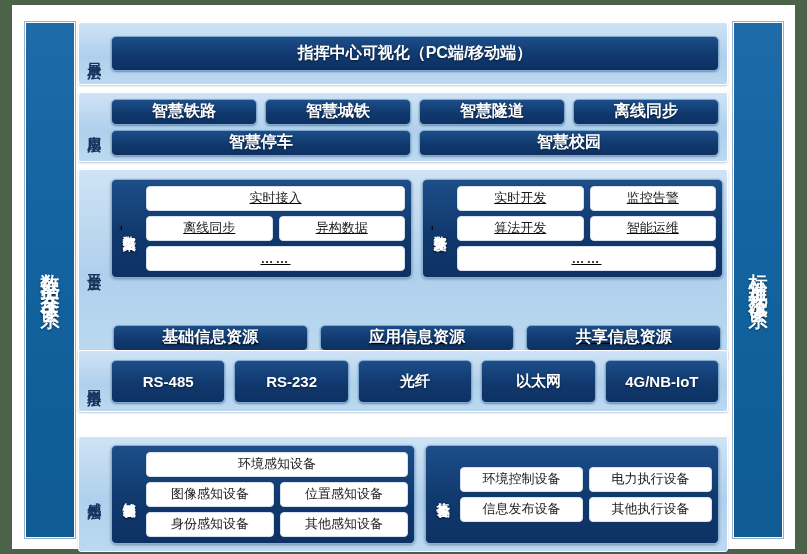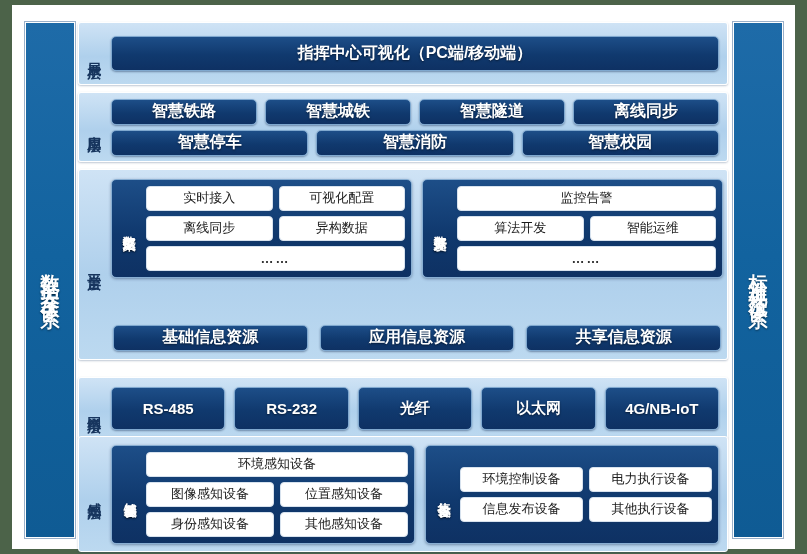--- a/index.html
+++ b/index.html
@@ -115,21 +115,21 @@
   
   #layer-display { top: 0; height: 63px; }
   #layer-display .chip { height: 35px; font-size: 16px; }
 
   
   #layer-app { top: 70px; height: 70px; }
   #layer-app .chip { height: 26px; }
 
   
   #layer-platform { top: 147px; height: 191px; }
-  #layer-platform .layer-body { gap: 11px; padding-right: 4px; }
+  #layer-platform .layer-body { gap: 11px; padding-right: 4px; text-decoration: underline; }
   .plat-groups { display: flex; gap: 10px; }
   .group {
     flex: 1 1 0;
     display: flex;
     background: linear-gradient(180deg, #1D4E88 0%, #10396E 55%, #0E3163 100%);
     border: 1px solid #88AEd2;
     border-radius: 5px;
     box-shadow: 0 1px 3px rgba(20,45,85,.45);
     padding: 6px;
     gap: 6px;
@@ -171,27 +171,27 @@
     height: 25px;
   }
   .group-items .row { gap: 6px; }
   .group-items .row > .wchip { flex: 1 1 0; }
   .wchip.full { width: 100%; }
   .dots { letter-spacing: 2px; font-weight: bold; color: #333; }
   .res-row { display: flex; gap: 12px; padding: 0 2px; margin-top: 36px; }
   .res-row > .chip { flex: 1 1 0; height: 26px; }
 
   
-  #layer-network { top: 355px; height: 62px; text-align: center; }
+  #layer-network { top: 328px; height: 62px; text-align: center; }
   #layer-network .chip { height: 43px; font-size: 15px; }
   #layer-network .row { gap: 9px; }
 
   
   #layer-sense { top: 414px; height: 116px; }
-  #layer-sense .layer-body { padding-right: 8px; font-family: Liberation Mono, monospace; }
+  #layer-sense .layer-body { padding-right: 8px; }
   #layer-sense .group-items .wchip { height: 25px; }
   #layer-sense .group.sense { flex: 0 0 304px; }
   #layer-sense .group.exec  { flex: 1 1 auto; }
   #layer-sense .group.exec .group-items { justify-content: center; }
 </style>
 </head>
 <body>
 
 <div id="page">
 
@@ -222,57 +222,56 @@
       </div>
       <div class="layer-body">
         <div class="row">
           <div class="chip">智慧铁路</div>
           <div class="chip">智慧城铁</div>
           <div class="chip">智慧隧道</div>
           <div class="chip">离线同步</div>
         </div>
         <div class="row">
           <div class="chip">智慧停车</div>
-          <div class="chip">智慧消防</div>
           <div class="chip">智慧校园</div>
         </div>
       </div>
     </div>
 
     <div class="layer" id="layer-platform">
       <div class="layer-label">
         <span>平台层</span>
       </div>
       <div class="layer-body">
 
         <div class="plat-groups">
 
           <div class="group">
             <div class="group-label">
               <span>数据汇聚</span>
             </div>
             <div class="group-items">
               <div class="row">
                 <div class="wchip">实时接入</div>
-                <div class="wchip">可视化配置</div>
               </div>
               <div class="row">
                 <div class="wchip">离线同步</div>
                 <div class="wchip">异构数据</div>
               </div>
               <div class="wchip full dots">……</div>
             </div>
           </div>
 
           <div class="group">
             <div class="group-label">
               <span>数据开发</span>
             </div>
             <div class="group-items">
               <div class="row">
+                <div class="wchip">实时开发</div>
                 <div class="wchip">监控告警</div>
               </div>
               <div class="row">
                 <div class="wchip">算法开发</div>
                 <div class="wchip">智能运维</div>
               </div>
               <div class="wchip full dots">……</div>
             </div>
           </div>
 

